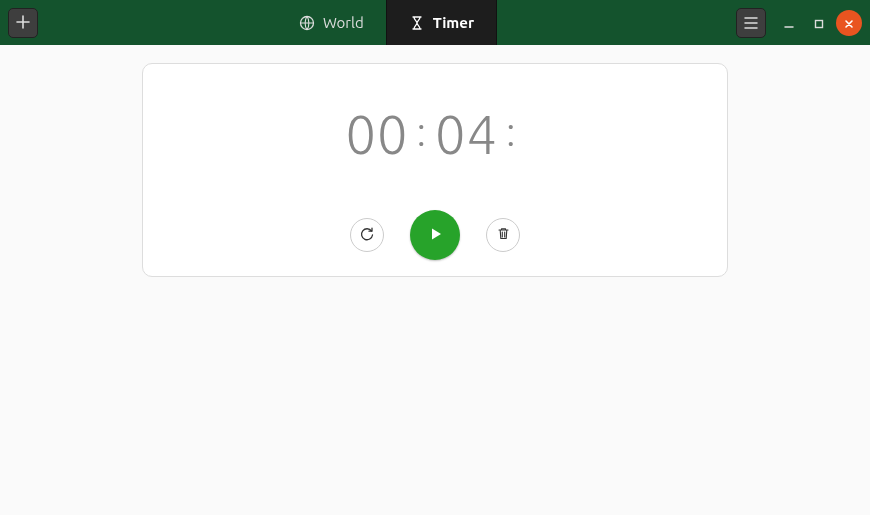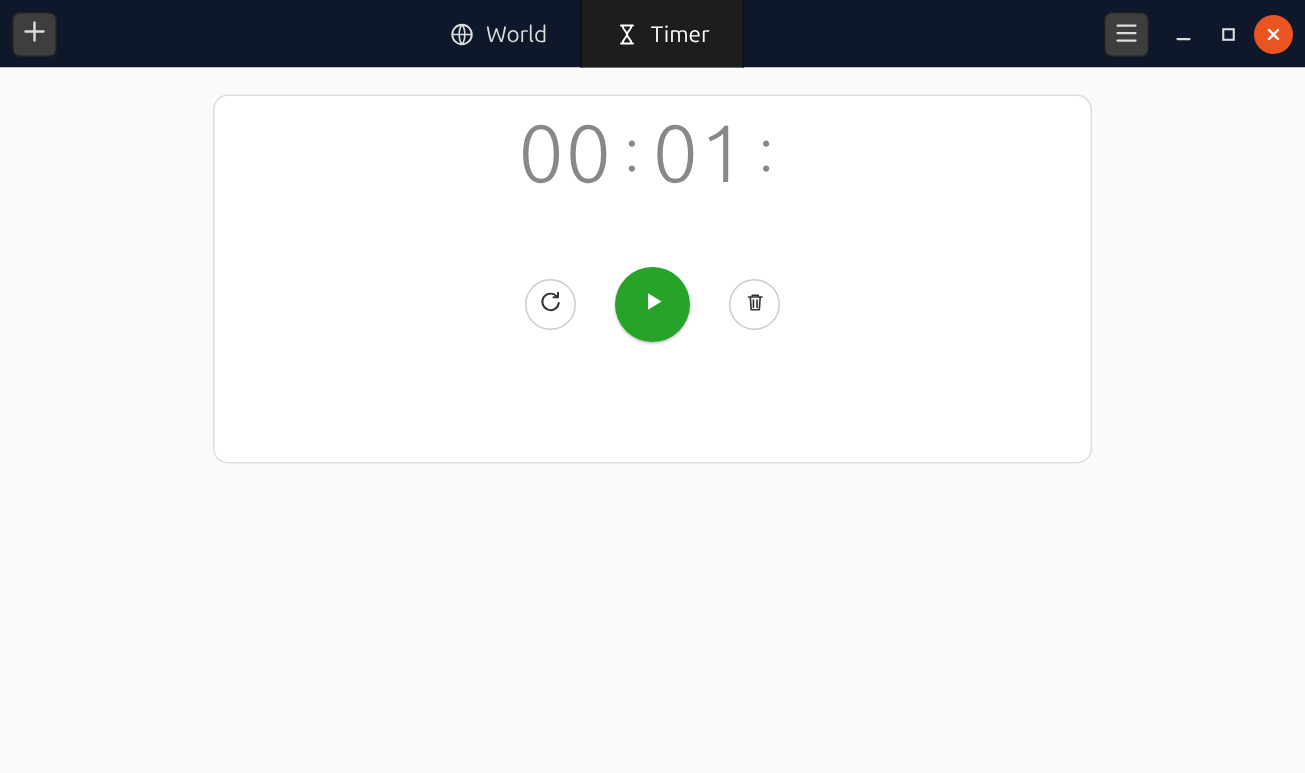--- a/index.html
+++ b/index.html
@@ -1,19 +1,19 @@
 <!DOCTYPE html>
 <html><head>
 <meta charset="utf-8">
 <style>
   * { box-sizing: border-box; margin: 0; padding: 0; }
   html, body { width: 870px; height: 515px; font-family: Ubuntu, "Segoe UI", sans-serif; background: #fafafa; overflow: hidden; }
   .headerbar {
     height: 45px;
-    background: #0f172a;
+    background: #14532d;
     display: flex;
     align-items: center;
     color: #e6e6e6;
   }
   .add-btn {
     width: 30px; height: 30px;
     margin-left: 8px;
     background: #3e3e3e;
     border: 1px solid #222;
     border-radius: 5px;
@@ -34,21 +34,21 @@
     justify-content: center;
     gap: 8px;
     padding: 0 22px;
     color: #ddd;
     font-size: 15px;
     cursor: pointer;
     height: 100%;
   }
   .tab.active {
     background: #1d1d1d;
-    font-weight: 400;
+    font-weight: 700;
     color: #fff;
     border-left: 1px solid #111;
     border-right: 1px solid #111;
   }
   .tab-icon { width: 16px; height: 16px; display: flex; align-items: center; justify-content: center; }
   .hb-right {
     display: flex;
     align-items: center;
     gap: 4px;
     padding-right: 8px;
@@ -72,28 +72,28 @@
   .winbtn.close-btn { background: #e95420; color: #fff; }
   .content {
     height: calc(100% - 45px);
     background: #fafafa;
     display: flex;
     justify-content: center;
     padding-top: 18px;
   }
   .timer-card {
     width: 586px;
-    height: 246px;
+    height: 214px;
     background: #ffffff;
     border: 1px solid #ddd;
     border-radius: 10px;
     display: flex;
     flex-direction: column;
     align-items: center;
-    padding-top: 8px;
+    padding-top: 40px;
   }
   .time-display {
     display: flex;
     align-items: center;
     color: #888;
     font-weight: 300;
     letter-spacing: 1px;
   }
   .time-part { font-size: 54px; font-variant-numeric: tabular-nums; }
   .time-sep { font-size: 40px; margin: 0 8px; position: relative; top: -3px; }
@@ -184,21 +184,21 @@
       </span>
     </div>
   </div>
 </div>
 
 <div class="content">
   <div class="timer-card">
     <div class="time-display">
       <span class="time-part">00</span>
       <span class="time-sep">:</span>
-      <span class="time-part">01</span>
+      <span class="time-part">04</span>
       <span class="time-sep">:</span>
     </div>
     <div class="controls">
       <div class="circle-btn">
         <span>
           <svg width="16" height="16" viewBox="0 0 16 16">
               <path d="M12.5 5A5.5 5.5 0 1 0 13.5 9" fill="none" stroke="#333" stroke-width="1.3" stroke-linecap="round"></path>
               <path d="M13 2.2v3h-3" fill="none" stroke="#333" stroke-width="1.3" stroke-linecap="round" stroke-linejoin="round"></path>
             </svg>
         </span>

